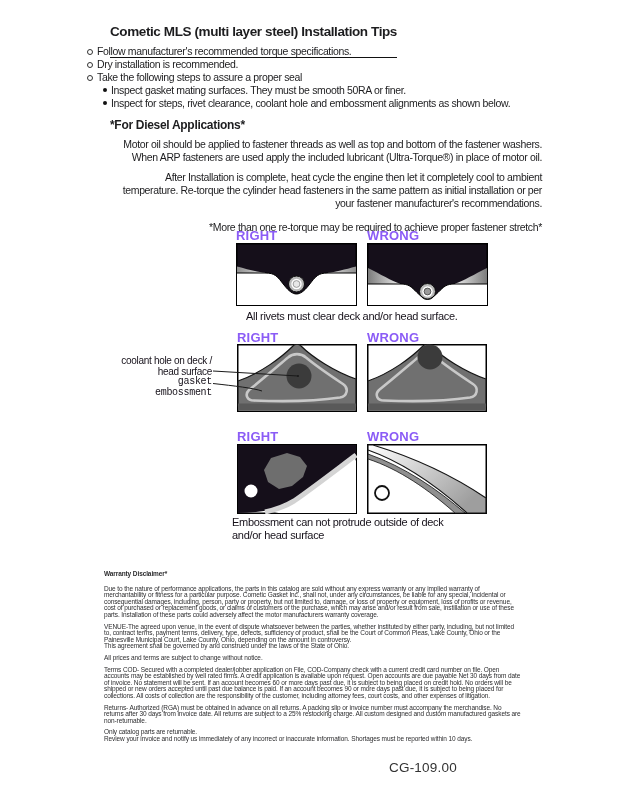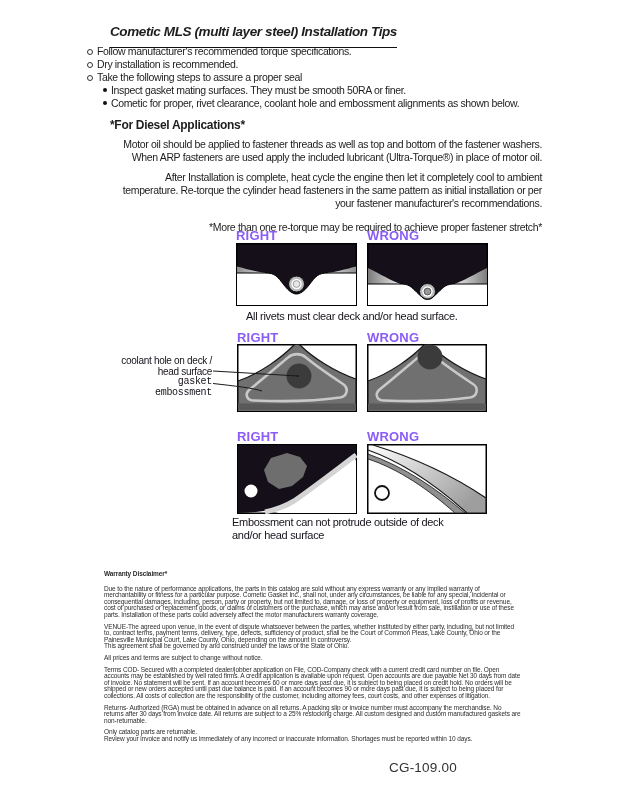--- a/index.html
+++ b/index.html
@@ -10,23 +10,22 @@
     background:#ffffff;
     font-family:"Liberation Sans", sans-serif;
     color:#1d1d1f;
     overflow:hidden;
     margin:0 auto;
   }
   
   .title{
     position:absolute;left:110px;top:24px;
     font-size:13.5px;font-weight:bold;letter-spacing:-0.4px;
-    border-bottom:1.5px solid #111;padding-bottom:8px;
+    border-bottom:1.5px solid #111;padding-bottom:18px;
     display:inline-block;
-    font-style:italic;
   }
   .bullets{position:absolute;left:87px;top:45px;width:450px;
     font-size:10.5px;letter-spacing:-0.35px;line-height:13px;}
   .b-row{display:flex;align-items:flex-start;}
   .b-open{flex:0 0 auto;width:4px;height:4px;border:1px solid #333;border-radius:50%;margin:4px 4px 0 0;}
   .b-fill{flex:0 0 auto;width:4px;height:4px;background:#111;border-radius:50%;margin:4px 4px 0 1px;}
   .b-sub{margin-left:15px;}
   .diesel{position:absolute;left:110px;top:119px;width:432px;
     font-size:10.5px;letter-spacing:-0.35px;line-height:13.2px;}
   .diesel h2{font-size:12px;font-weight:bold;letter-spacing:-0.3px;margin:0 0 6px 0;}
@@ -69,21 +68,21 @@
     <div class="b-row">
       <span class="b-open"></span>
       <span>Take the following steps to assure a proper seal</span>
     </div>
     <div class="b-row b-sub">
       <span class="b-fill"></span>
       <span>Inspect gasket mating surfaces.  They must be smooth 50RA or finer.</span>
     </div>
     <div class="b-row b-sub">
       <span class="b-fill"></span>
-      <span>Cometic for proper, rivet clearance, coolant hole and embossment alignments as shown below.</span>
+      <span>Inspect for steps, rivet clearance, coolant hole and embossment alignments as shown below.</span>
     </div>
   </div>
 
   <div class="diesel">
     <h2>*For Diesel Applications*</h2>
     <p>Motor oil should be applied to fastener threads as well as top and bottom of the fastener washers. When ARP fasteners are used apply the included lubricant (Ultra-Torque®) in place of motor oil.</p>
     <p>After Installation is complete, heat cycle the engine then let it completely cool to ambient temperature. Re-torque the cylinder head fasteners in the same pattern as initial installation or per your fastener manufacturer's recommendations.</p>
     <p class="last">*More than one re-torque may be required to achieve proper fastener stretch*</p>
   </div>
 

